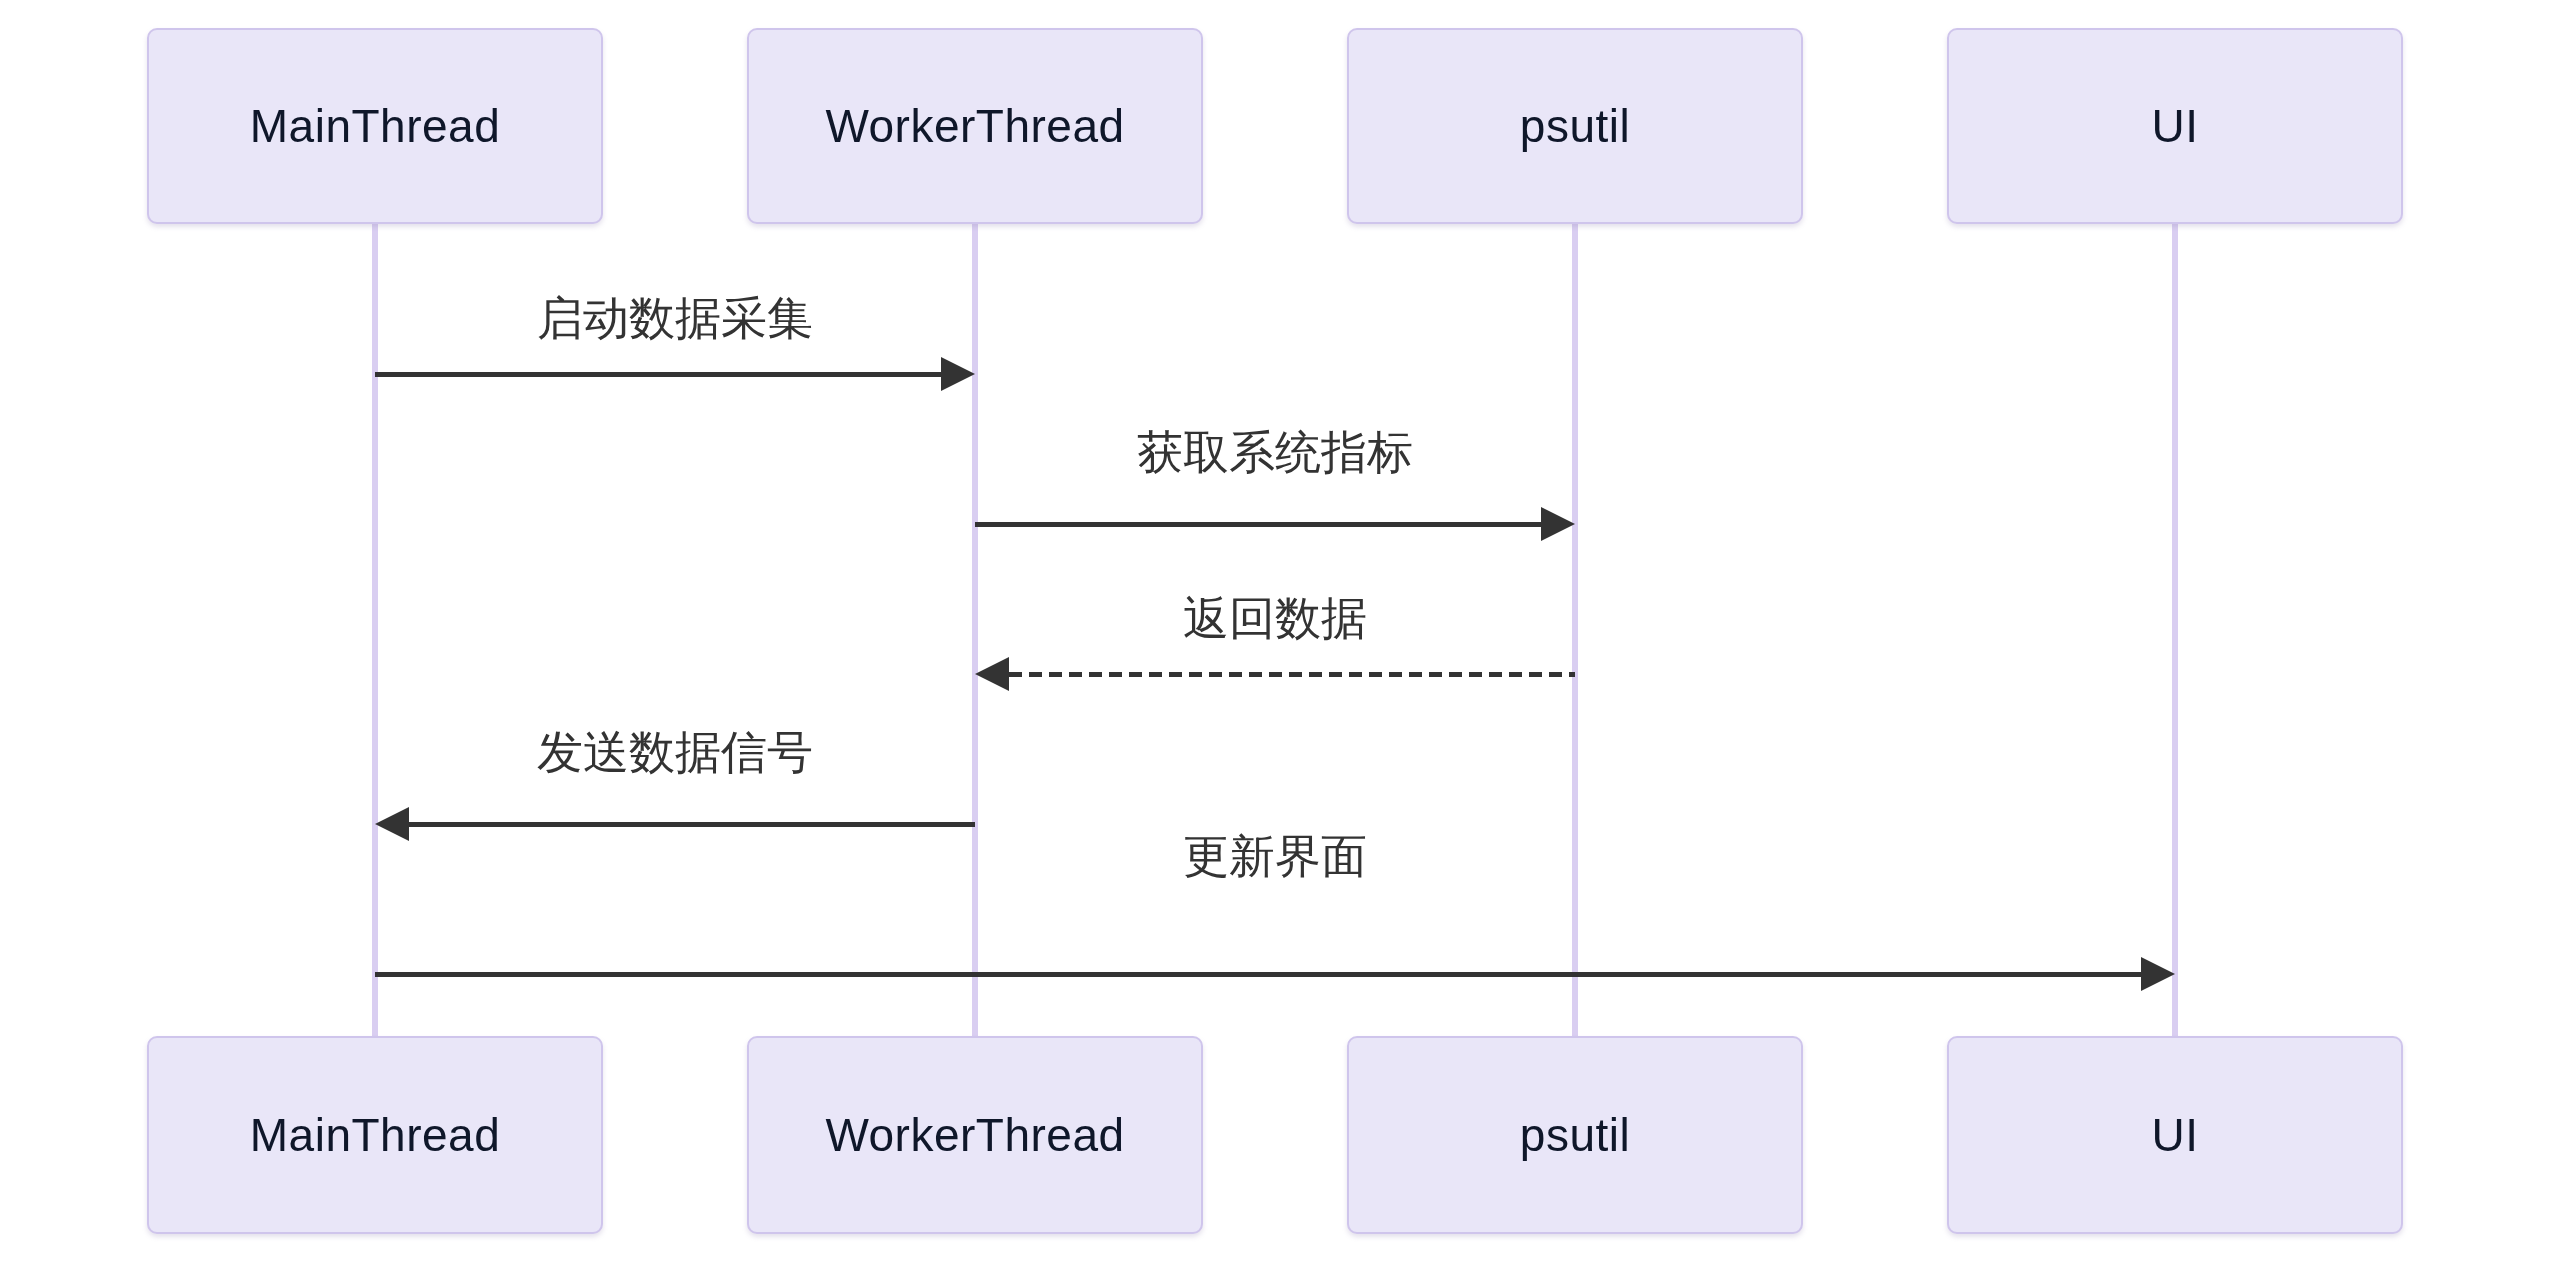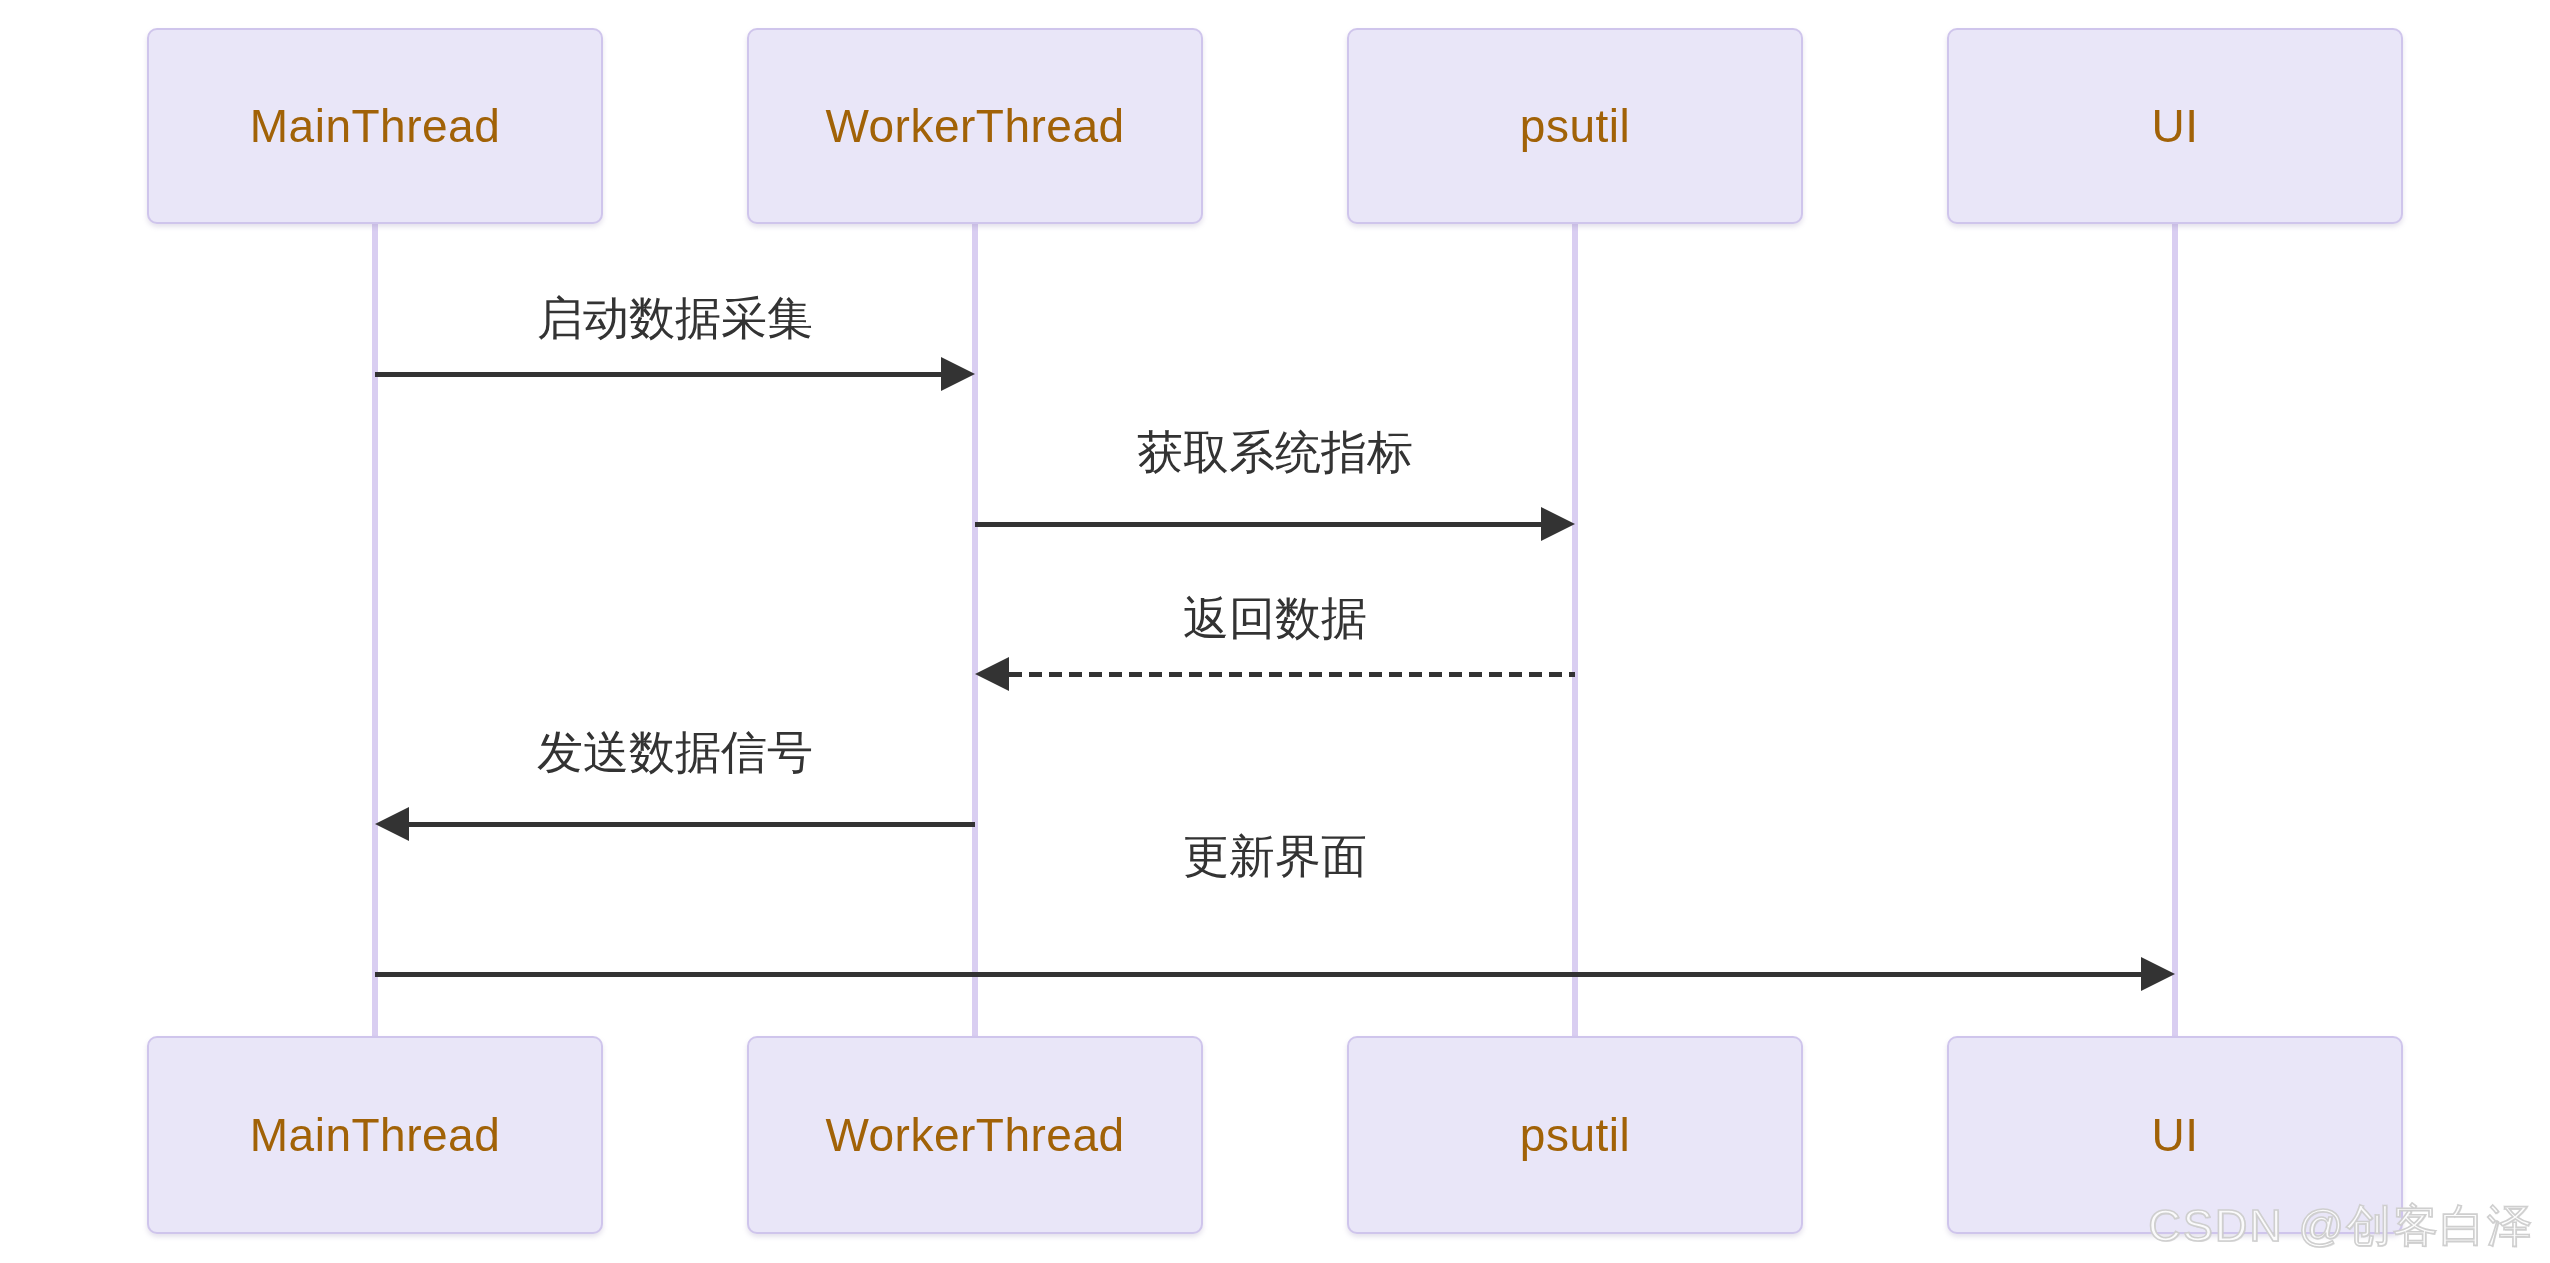--- a/index.html
+++ b/index.html
@@ -36,21 +36,21 @@
     box-shadow: 0 3px 5px rgba(130, 118, 170, 0.22);
     display: flex;
     align-items: center;
     justify-content: center;
     box-sizing: border-box;
   }
   .actor.top    { top: 28px; }
   .actor.bottom { top: 1036px; height: 198px; }
   .actor .actor-label {
     font-size: 46px;
-    color: #a16207;
+    color: #0f172a;
     letter-spacing: 0.5px;
   }
 
   
   .msg-label {
     position: absolute;
     transform: translateX(-50%);
     font-size: 46px;
     line-height: 52px;
     color: #333333;
@@ -148,15 +148,14 @@
   <div class="actor bottom" style="left: 747px;">
     <span class="actor-label">WorkerThread</span>
   </div>
   <div class="actor bottom" style="left: 1347px;">
     <span class="actor-label">psutil</span>
   </div>
   <div class="actor bottom" style="left: 1947px;">
     <span class="actor-label">UI</span>
   </div>
 
-  <div class="watermark">CSDN @创客白泽</div>
 
 </div>
 
 </body></html>

